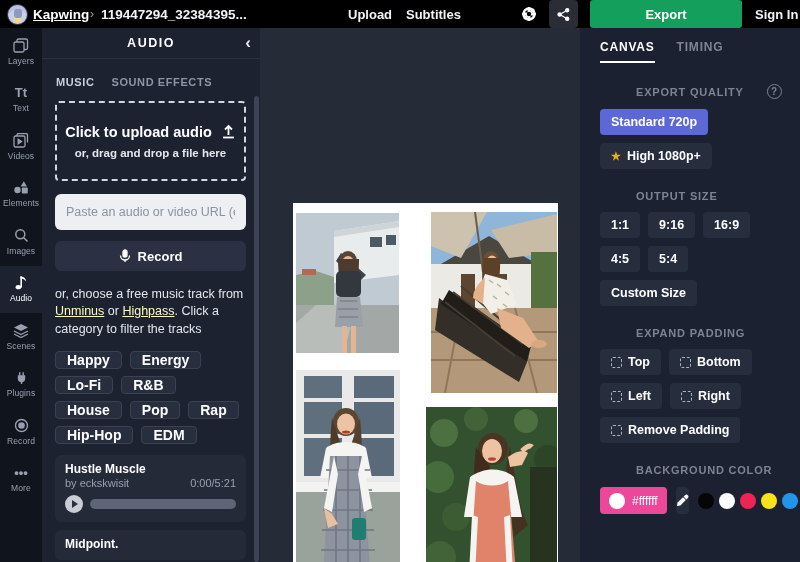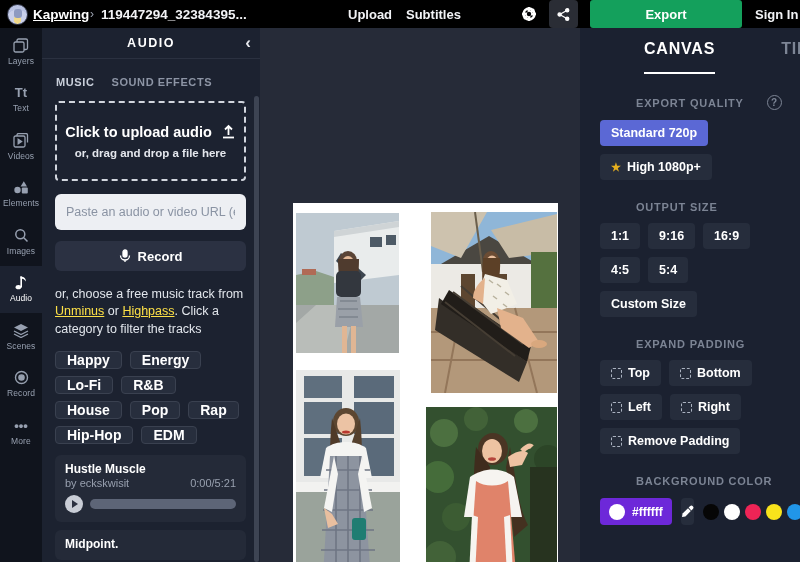--- a/index.html
+++ b/index.html
@@ -50,21 +50,21 @@
     flex-direction:column; align-items:center; justify-content:center; gap:7px; cursor:pointer; }
   .upload-title { display:flex; align-items:center; gap:9px; color:#fff; font-size:14.5px; font-weight:bold; }
   .upload-sub { color:#e4e7ed; font-size:11.5px; font-weight:600; }
   .url-input { margin-top:13px; width:100%; height:36px; background:#edeff3; border:none; border-radius:6px;
     padding:0 11px; font-size:12.5px; color:#333; font-family:"Liberation Sans", sans-serif; }
   .url-input::placeholder { color:#8a93a3; }
   .record-btn { margin-top:11px; width:100%; height:30px; background:#2b3142; border:none; border-radius:6px;
     color:#fff; font-size:13px; font-weight:600; display:flex; align-items:center; justify-content:center;
     gap:7px; cursor:pointer; font-family:"Liberation Sans", sans-serif;}
   .free-text { margin-top:15px; color:#e2e6ec; font-size:12.5px; line-height:1.38; }
-  .free-text a { color:#fde047; text-decoration:underline; cursor:pointer; }
+  .free-text a { color:#fef9c3; text-decoration:underline; cursor:pointer; }
   .cat-wrap { margin-top:13px; display:flex; flex-wrap:wrap; gap:7px 8px; }
   .cat-btn { background:#272e3d; border:1px solid #3a4150; border-radius:4px; padding:0 11px;
     color:#fff; font-size:14px; font-weight:bold; cursor:pointer; }
   .tracks { margin-top:11px; display:flex; flex-direction:column; gap:8px; }
   .track { background:#242a38; border-radius:6px; padding:7px 10px 9px; }
   .track-title { color:#fff; font-size:12px; font-weight:bold; }
   .track-meta { display:flex; justify-content:space-between; margin-top:1px; }
   .track-artist, .track-time { color:#98a0af; font-size:11px; }
   .track-play-row { display:flex; align-items:center; gap:7px; margin-top:6px; }
   .play-btn { width:18px; height:18px; border-radius:50%; background:#c9cdd6; display:flex;
@@ -80,35 +80,35 @@
   .photo svg { display:block; width:100%; height:100%; }
   .photo1 { left:3px; top:10px; width:103px; height:140px; }
   .photo2 { left:138px; top:9px; width:126px; height:181px; }
   .photo3 { left:3px; top:167px; width:104px; height:225px; }
   .photo4 { left:133px; top:204px; width:131px; height:188px; }
 
   
   .right-panel { position:absolute; left:580px; top:28px; width:220px; bottom:0; background:#1b2130;
     padding:12px 18px 0 20px; z-index:10; }
   .rp-tabs { display:flex; gap:22px; }
-  .rp-tab { font-size:16px; font-weight:bold; letter-spacing:.8px; color:#7d8595; padding-bottom:14px; cursor:pointer;margin-left:44px; }
+  .rp-tab { font-size:12px; font-weight:bold; letter-spacing:.8px; color:#7d8595; padding-bottom:7px; cursor:pointer; }
   .rp-tab.active { color:#ffffff; border-bottom:2.5px solid #ffffff; }
   .rp-label { margin-top:21px; display:flex; justify-content:space-between; align-items:center;
     color:#7c8494; font-size:11px; font-weight:bold; letter-spacing:.8px;margin-left:36px; }
   .q-icon { width:15px; height:15px; border:1.4px solid #7c8494; border-radius:50%; color:#7c8494;
     font-size:10px; font-weight:bold; display:flex; align-items:center; justify-content:center; cursor:pointer; }
   .btn-row { display:flex; gap:8px; margin-top:10px; flex-wrap:wrap; }
   .pill { background:#262d3c; border-radius:4px; padding:6px 11px; color:#fff; font-size:12.5px;
     font-weight:bold; display:flex; align-items:center; gap:6px; cursor:pointer; white-space:nowrap; }
   .pill.selected { background:#5b68d5; }
   .star { color:#e6af1e; font-size:11px; }
   .dash-sq { width:11px; height:11px; border:1.5px dashed #aab2c0; border-radius:2px; display:inline-block; }
   .color-row { display:flex; align-items:center; gap:9px; margin-top:11px; }
-  .cur-color { background:#6d28d9; border-radius:4px; height:27px; padding:0 9px; display:flex;
-    align-items:center; gap:7px; color:#fff; font-size:12px; font-weight:700; cursor:pointer; }
+  .cur-color { background:#ec4899; border-radius:4px; height:27px; padding:0 9px; display:flex;
+    align-items:center; gap:7px; color:#fff; font-size:12px; font-weight:400; cursor:pointer; }
   .cur-dot { width:16px; height:16px; border-radius:50%; background:#fff; }
   .picker-btn { width:27px; height:27px; background:#262d3c; border-radius:4px; display:flex;
     align-items:center; justify-content:center; cursor:pointer; }
   .swatches { display:flex; gap:5px; align-items:center; }
   .swatch { width:16px; height:16px; border-radius:50%; cursor:pointer; flex:none; }
 </style>
 </head>
 <body>
 
 <div class="app">
@@ -193,20 +193,29 @@
         </svg>
       <span class="nlabel">Audio</span>
     </div>
     <div class="nav-item">
       <svg width="16" height="15" viewBox="0 0 16 15" fill="none" stroke="currentColor" stroke-width="1.3">
           <path d="M8 1L15 4.5 8 8 1 4.5z" fill="currentColor" stroke="none"></path>
           <path d="M1 8l7 3.5L15 8"></path>
           <path d="M1 11l7 3.5L15 11"></path>
         </svg>
       <span class="nlabel">Scenes</span>
+    </div>
+    <div class="nav-item">
+      <svg width="15" height="15" viewBox="0 0 15 15" fill="none" stroke="currentColor" stroke-width="1.4">
+          <path d="M4.5 6h6v2.5a3 3 0 0 1-3 3 3 3 0 0 1-3-3z" fill="currentColor"></path>
+          <line x1="5.8" y1="5.8" x2="5.8" y2="2.2"></line>
+          <line x1="9.2" y1="5.8" x2="9.2" y2="2.2"></line>
+          <line x1="7.5" y1="11.5" x2="7.5" y2="14"></line>
+        </svg>
+      <span class="nlabel">Plugins</span>
     </div>
     <div class="nav-item">
       <svg width="15" height="15" viewBox="0 0 15 15" fill="none" stroke="currentColor" stroke-width="1.4">
           <circle cx="7.5" cy="7.5" r="6"></circle>
           <circle cx="7.5" cy="7.5" r="2.6" fill="currentColor"></circle>
         </svg>
       <span class="nlabel">Record</span>
     </div>
     <div class="nav-item">
       <span class="glyph">•••</span>

